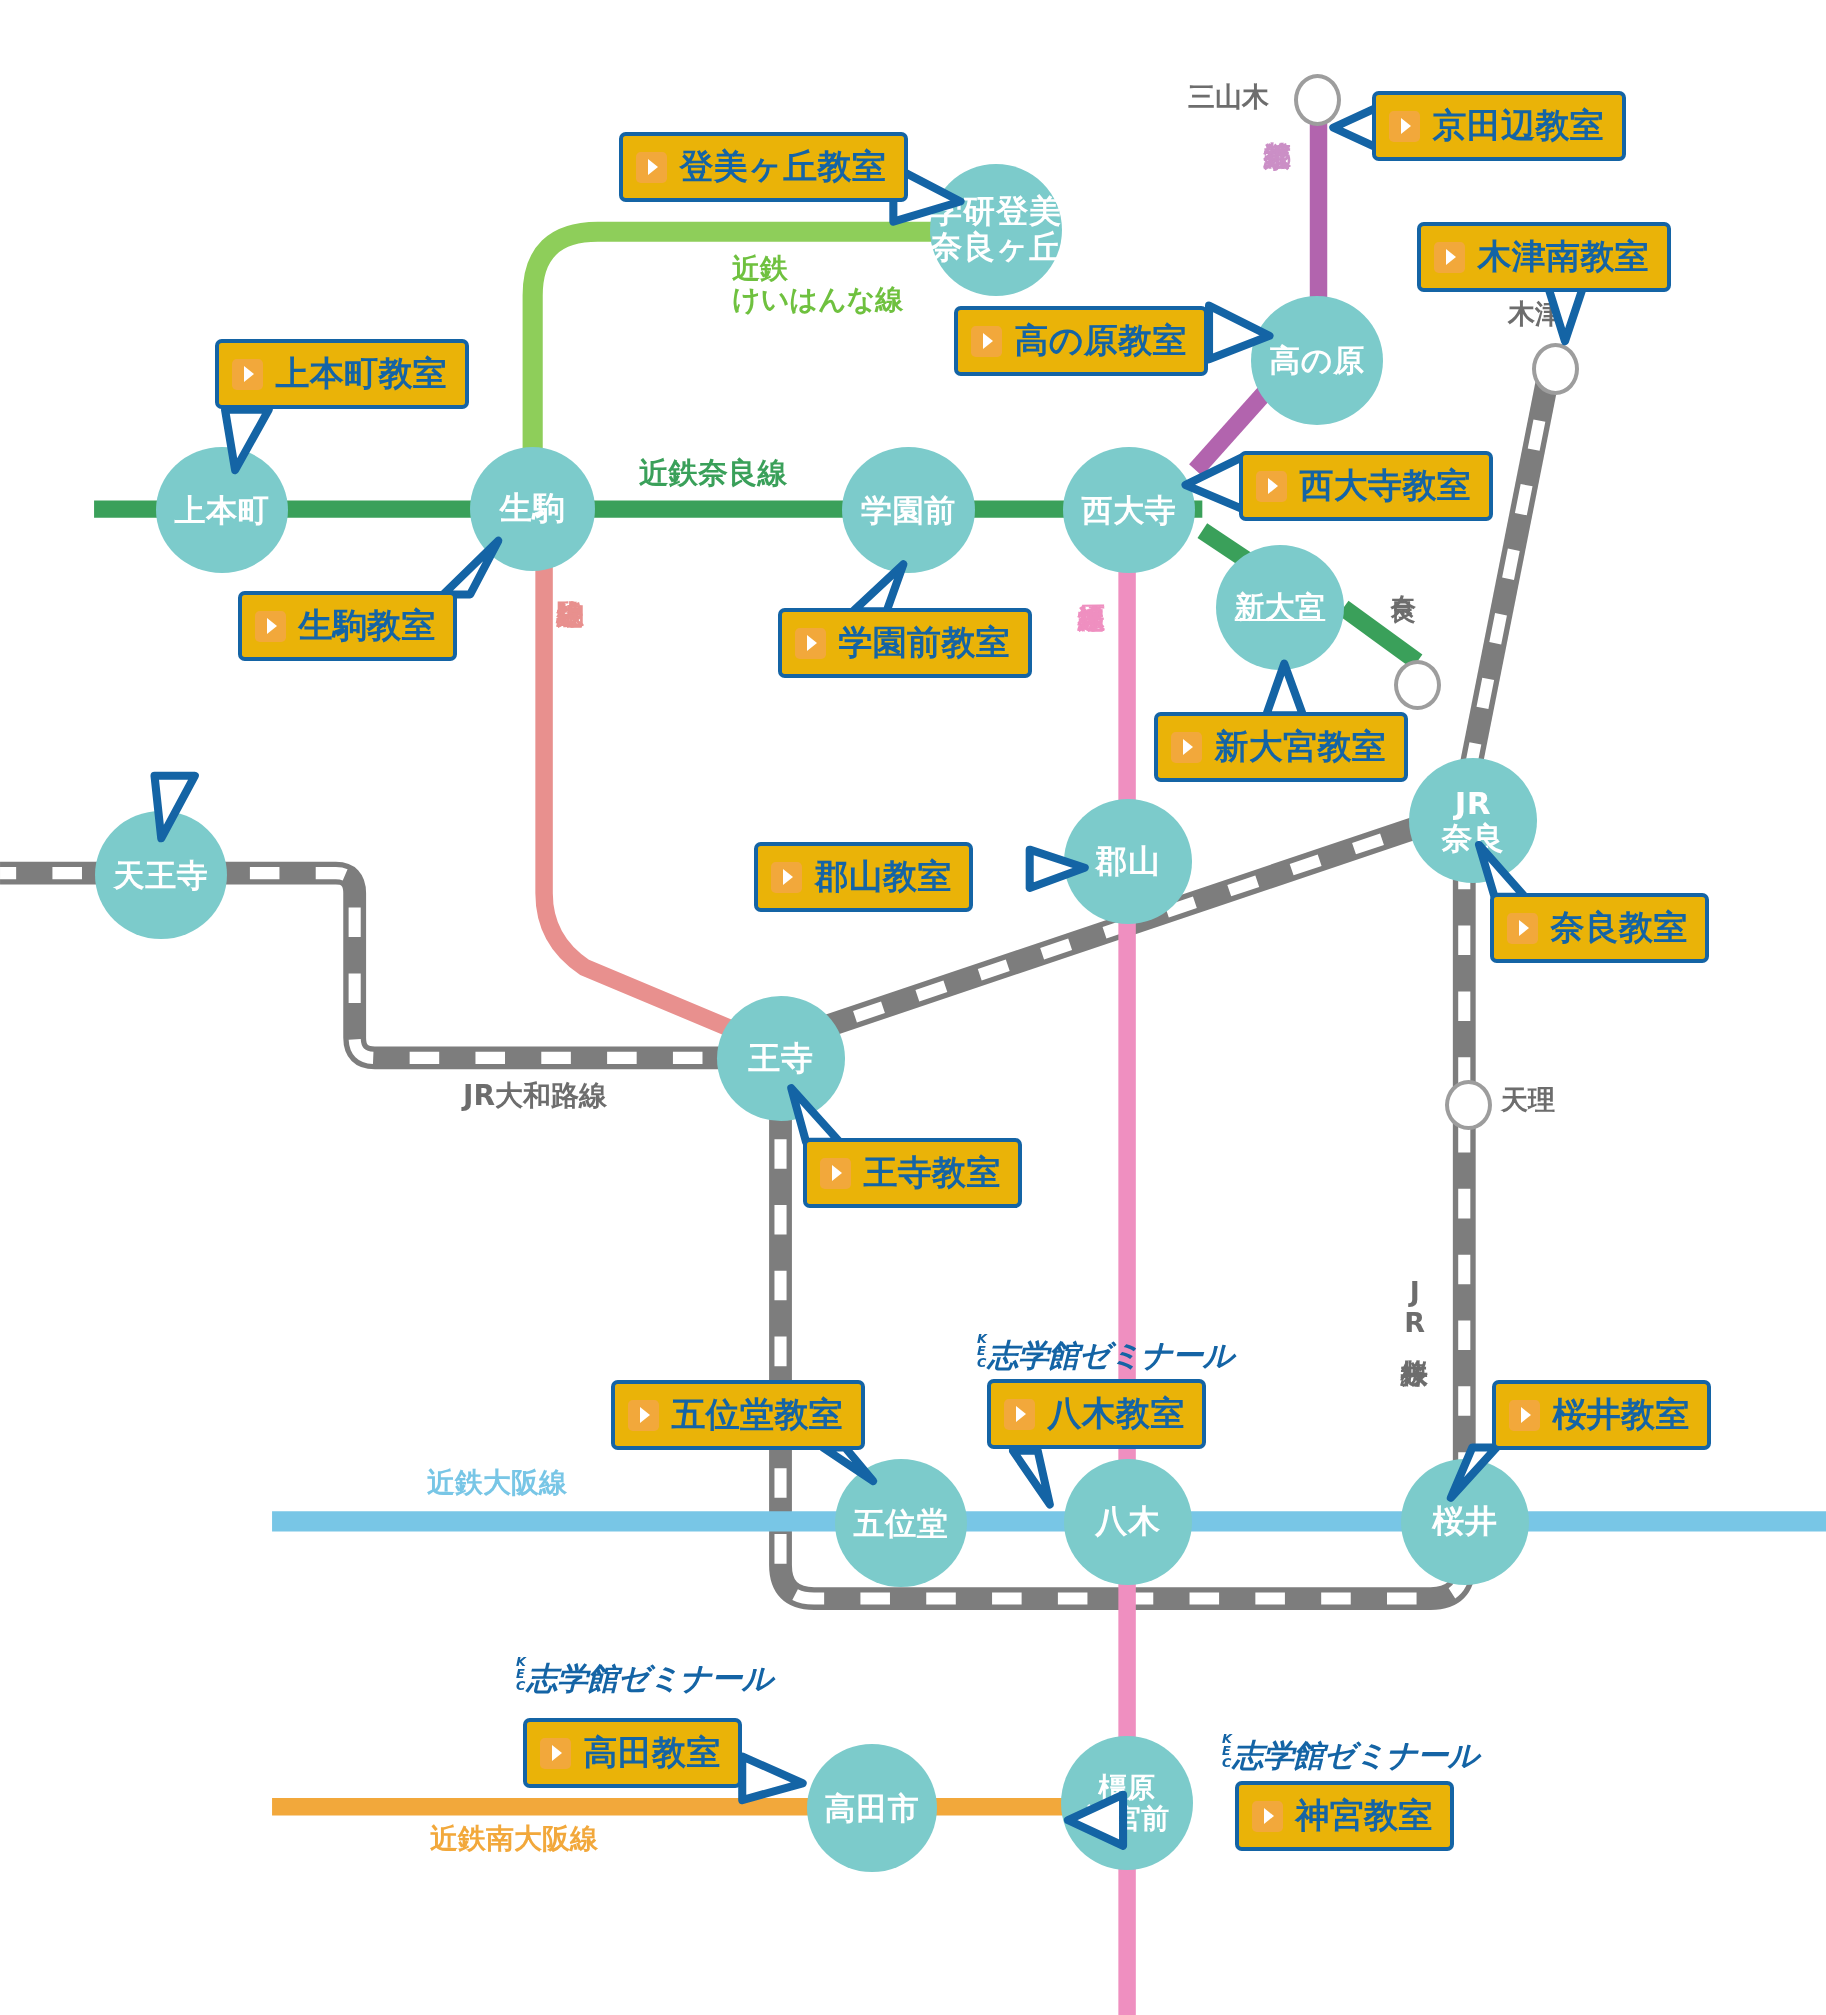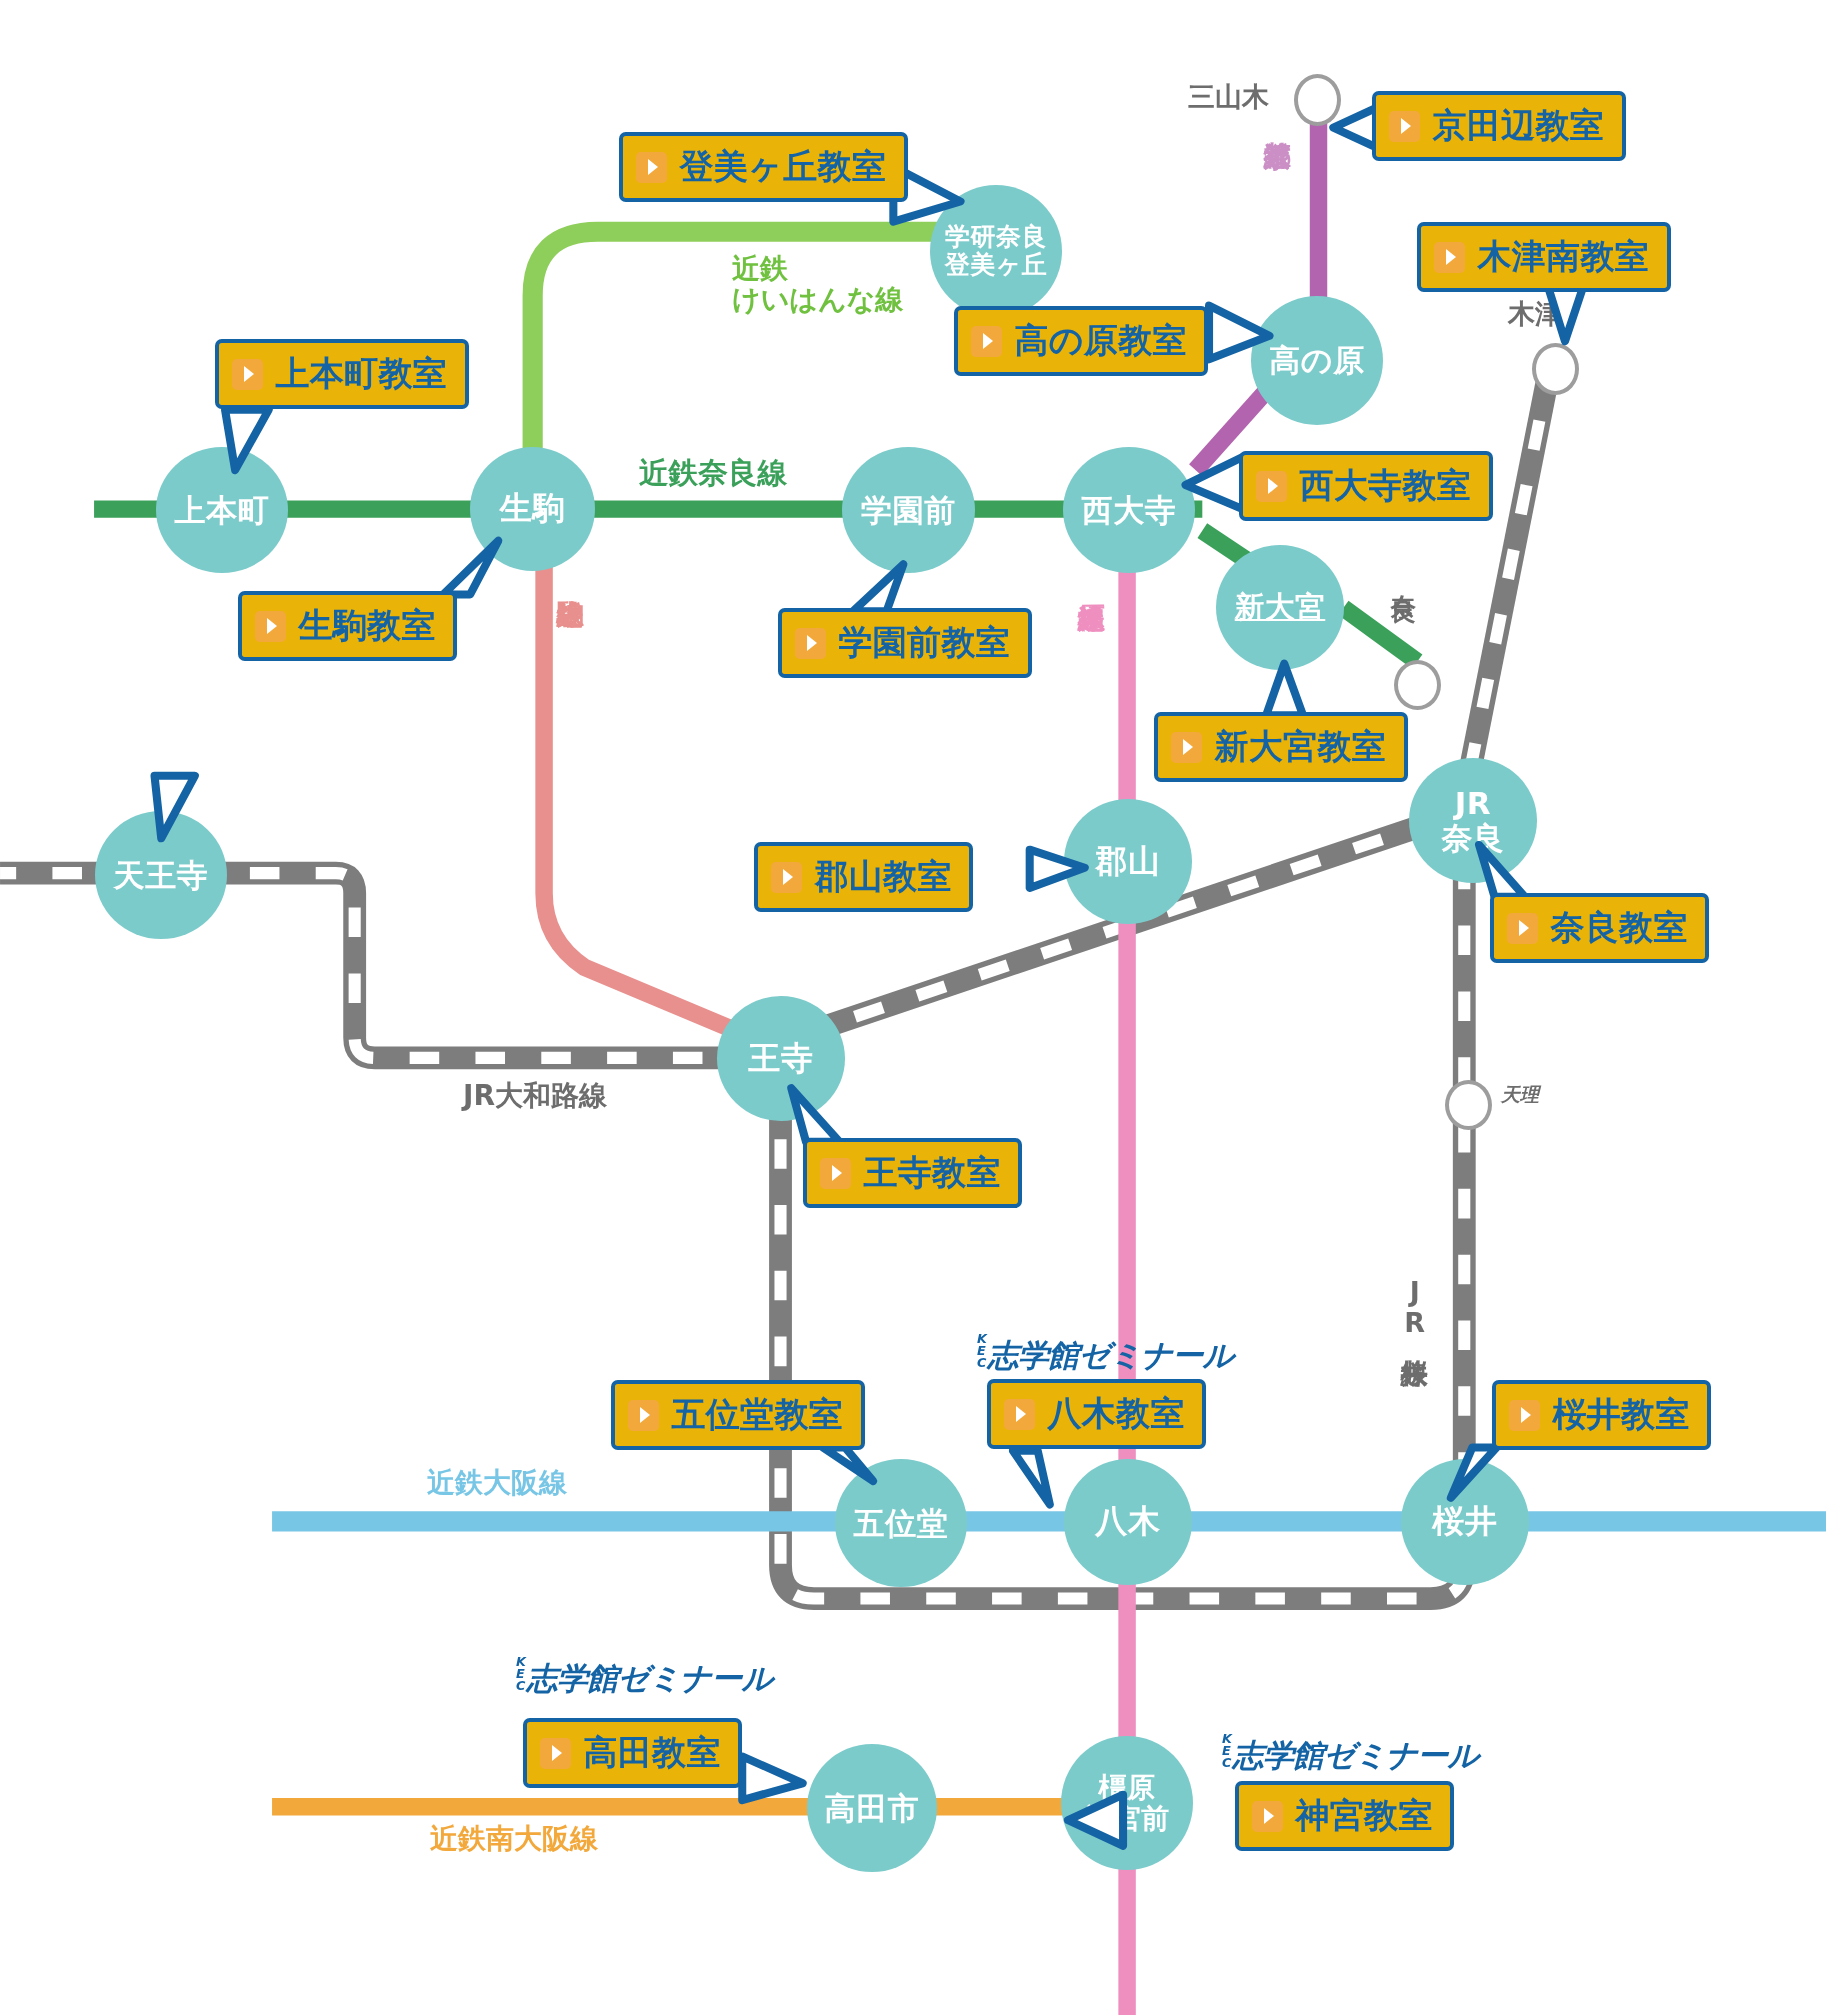--- a/index.html
+++ b/index.html
@@ -160,39 +160,39 @@
   <div class="hollow" style="left:1294px;top:74px;width:39px;height:44px;"></div>
   <div class="hollow-label" style="left:1188px;top:79px;font-size:27px;">三山木</div>
 
   <div class="hollow" style="left:1532px;top:343px;width:39px;height:44px;"></div>
   <div class="hollow-label" style="left:1508px;top:296px;font-size:27px;">木津</div>
 
   <div class="hollow" style="left:1394px;top:660px;width:39px;height:42px;"></div>
   <div class="hollow-label vert" style="left:1390px;top:575px;font-size:25.5px;">奈良</div>
 
   <div class="hollow" style="left:1445px;top:1080px;width:39px;height:42px;"></div>
-  <div class="hollow-label" style="left:1501px;top:1082px;font-size:19px;font-style:italic;">天理</div>
+  <div class="hollow-label" style="left:1501px;top:1082px;font-size:27px;">天理</div>
 
   <div class="station" style="left:156px;top:447px;width:132px;height:126px;font-size:31px;">
     <span>上本町</span>
   </div>
 
   <div class="station" style="left:470px;top:447px;width:125px;height:124px;font-size:32px;">
     <span>生駒</span>
   </div>
 
   <div class="station" style="left:842px;top:447px;width:133px;height:126px;font-size:31px;">
     <span>学園前</span>
   </div>
 
   <div class="station" style="left:1063px;top:447px;width:132px;height:126px;font-size:31px;">
     <span>西大寺</span>
   </div>
 
-  <div class="station" style="left:930px;top:185px;width:132px;height:132px;font-size:25px;flex-direction:column;">
+  <div class="station" style="left:930px;top:164px;width:132px;height:132px;font-size:32px;flex-direction:row;">
     <span>学研奈良</span>
     <span>登美ヶ丘</span>
   </div>
 
   <div class="station" style="left:1251px;top:296px;width:132px;height:129px;font-size:31px;">
     <span>高の原</span>
   </div>
 
   <div class="station" style="left:1216px;top:545px;width:128px;height:125px;font-size:29.6px;text-decoration:underline;">
     <span>新大宮</span>

